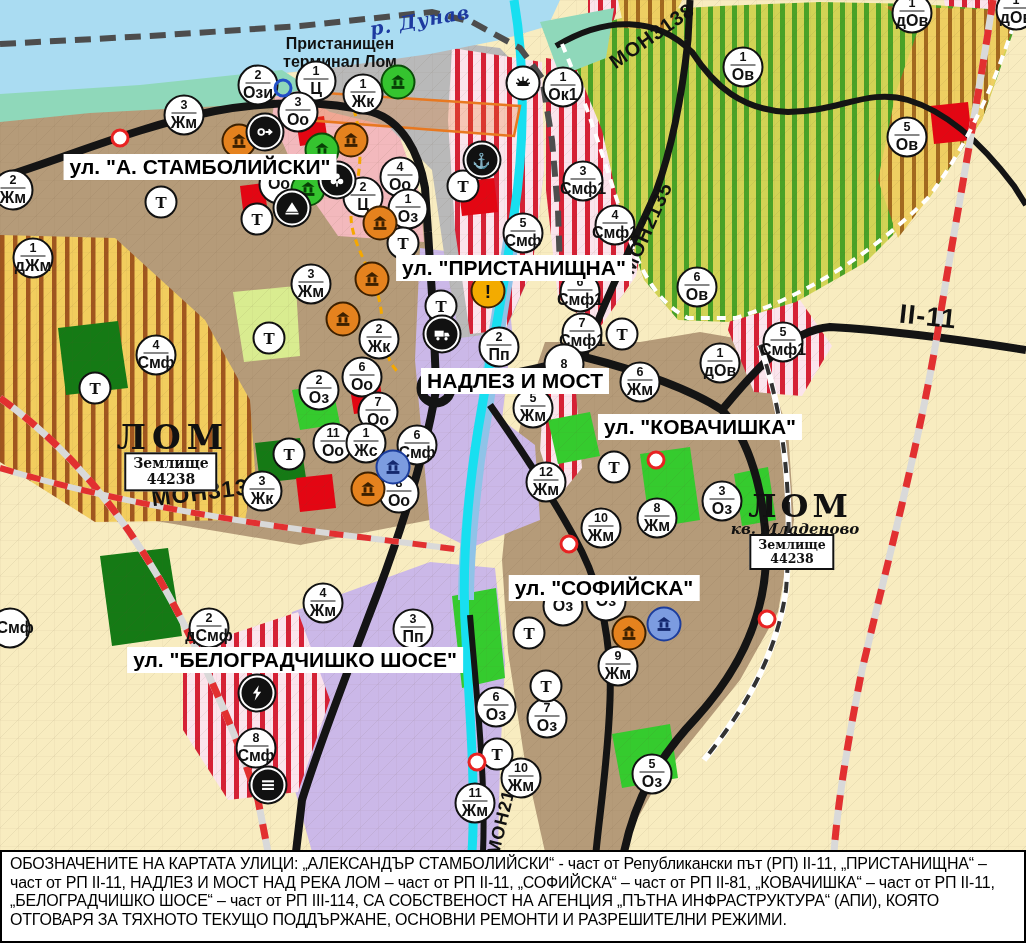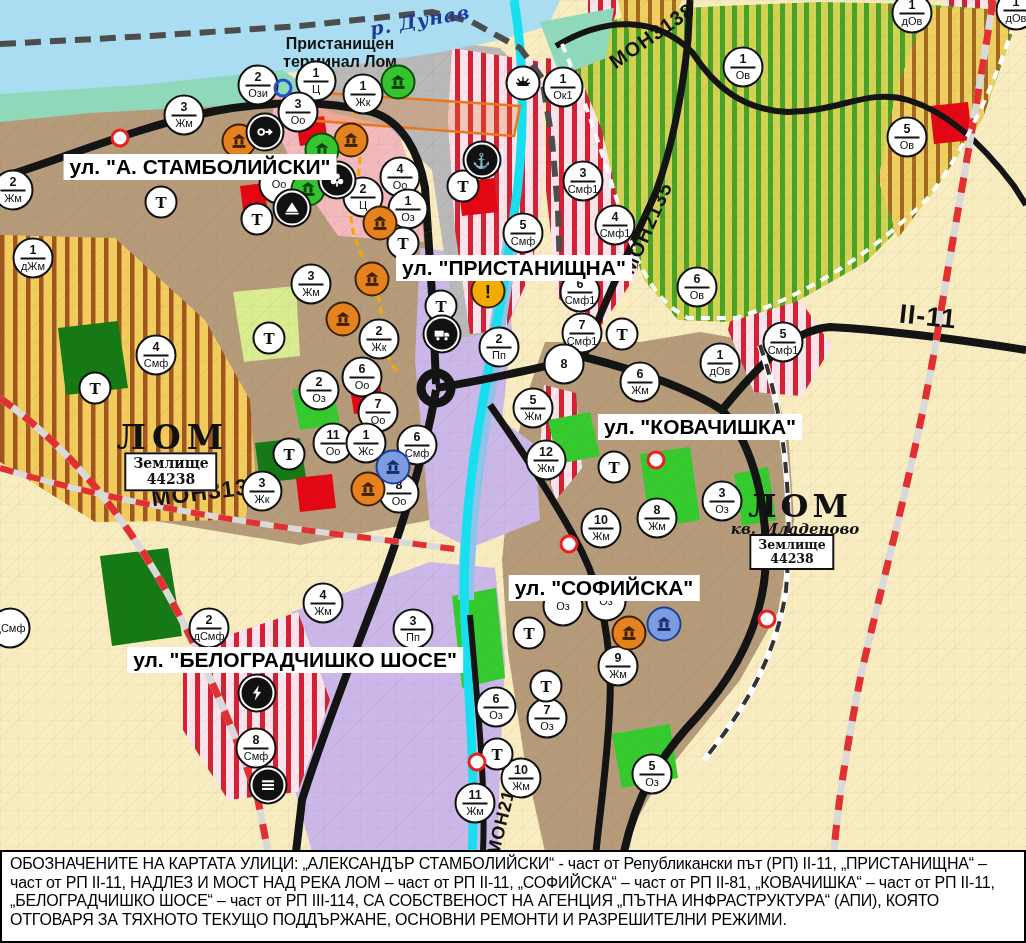--- a/index.html
+++ b/index.html
@@ -19,21 +19,21 @@
   .lom-right{font-size:32px;letter-spacing:4px}
   .district-label{z-index:4;font-family:"DejaVu Serif",serif;font-style:italic;font-weight:bold;font-size:15px;color:#111}
   .zem-box{z-index:5;background:#fff;border:2px solid #111;font-family:"DejaVu Serif",serif;font-weight:bold;text-align:center;line-height:1.12;padding:2px 7px;color:#111}
   .zem-left{font-size:14px}
   .zem-right{font-size:12.5px}
   
   .mz{z-index:6;width:37px;height:37px;border-radius:50%;background:#fff;border:2.5px solid #111;
       display:flex;flex-direction:column;align-items:center;justify-content:center;color:#111}
   .mz-n{font-size:12.5px;font-weight:bold;line-height:1.05}
   .mz-d{width:68%;height:1.6px;background:#111;margin:1px 0}
-  .mz-l{font-size:11px;font-weight:normal;line-height:1.05}
+  .mz-l{font-size:16px;font-weight:bold;line-height:1.05}
   .mt{z-index:6;width:29px;height:29px;border-radius:50%;background:#fff;border:2.2px solid #111;
       display:flex;align-items:center;justify-content:center;font-family:"DejaVu Serif",serif;font-weight:bold;font-size:15px;color:#111}
   .mi{z-index:7;width:31px;height:31px;border-radius:50%;display:flex;align-items:center;justify-content:center}
   .mi svg{width:19px;height:19px}
   .mi-orange{background:#e5821e;border:2.5px solid #3c2000}
   .mi-green{background:#35c42f;border:2.5px solid #0a4d08}
   .mi-blue{background:#7c9ce0;border:2.5px solid #1c3d9c}
   .mi-black{background:#111;border:2px solid #fff;box-shadow:0 0 0 2px #111}
   .mi-white{background:#fff;border:2.5px solid #111}
   .mi-yellow{background:#f3ab00;border:2.5px solid #3c2000}
@@ -169,20 +169,21 @@
     <div class="abs zem-box zem-left" style="left:171px;top:472px">
       <span>Землище</span><br>
       <span>44238</span>
     </div>
     <div class="abs zem-box zem-right" style="left:792px;top:552px">
       <span>Землище</span><br>
       <span>44238</span>
     </div>
   <div class="abs street-label" style="left: 200px; top: 167px;">ул. "А. СТАМБОЛИЙСКИ"</div>
       <div class="abs street-label" style="left: 514px; top: 268px;">ул. "ПРИСТАНИЩНА"</div>
+      <div class="abs street-label" style="left: 515px; top: 381px;">НАДЛЕЗ И МОСТ</div>
       <div class="abs street-label" style="left: 700px; top: 427px;">ул. "КОВАЧИШКА"</div>
       <div class="abs street-label" style="left: 604px; top: 588px;">ул. "СОФИЙСКА"</div>
       <div class="abs street-label" style="left: 295px; top: 660px;">ул. "БЕЛОГРАДЧИШКО ШОСЕ"</div>
       <div class="abs road-label" style="font-size: 20px; transform: translate(-50%, -50%) rotate(-35deg); left: 652px; top: 36px;">МОН3138</div>
       <div class="abs road-label" style="font-size: 20px; transform: translate(-50%, -50%) rotate(-66deg); left: 647px; top: 228px;">МОН2135</div>
       <div class="abs road-label" style="font-size: 23px; transform: translate(-50%, -50%) rotate(-7deg); left: 207px; top: 492px;">МОН3139</div>
       <div class="abs road-label" style="font-size: 18px; transform: translate(-50%, -50%) rotate(-76deg); left: 504px; top: 812px;">МОН2136</div>
       <div class="abs road-label" style="font-size: 27px; transform: translate(-50%, -50%) rotate(6deg); left: 928px; top: 317px;">II-11</div>
       <div class="abs mz" style="left: 258px; top: 85px;">
         <div class="mz-n">2</div>
@@ -368,21 +369,21 @@
       <div class="abs mz" style="left: 912px; top: 13px;">
         <div class="mz-n">1</div>
         <div class="mz-d"></div>
         <div class="mz-l">дОв</div>
       </div>
       <div class="abs mz" style="left: 1016px; top: 10px;">
         <div class="mz-n">1</div>
         <div class="mz-d"></div>
         <div class="mz-l">дОв</div>
       </div>
-      <div class="abs mz" style="left: 546px; top: 460px;">
+      <div class="abs mz" style="left: 546px; top: 482px;">
         <div class="mz-n">12</div>
         <div class="mz-d"></div>
         <div class="mz-l">Жм</div>
       </div>
       <div class="abs mz" style="left: 601px; top: 528px;">
         <div class="mz-n">10</div>
         <div class="mz-d"></div>
         <div class="mz-l">Жм</div>
       </div>
       <div class="abs mz" style="left: 657px; top: 518px;">

